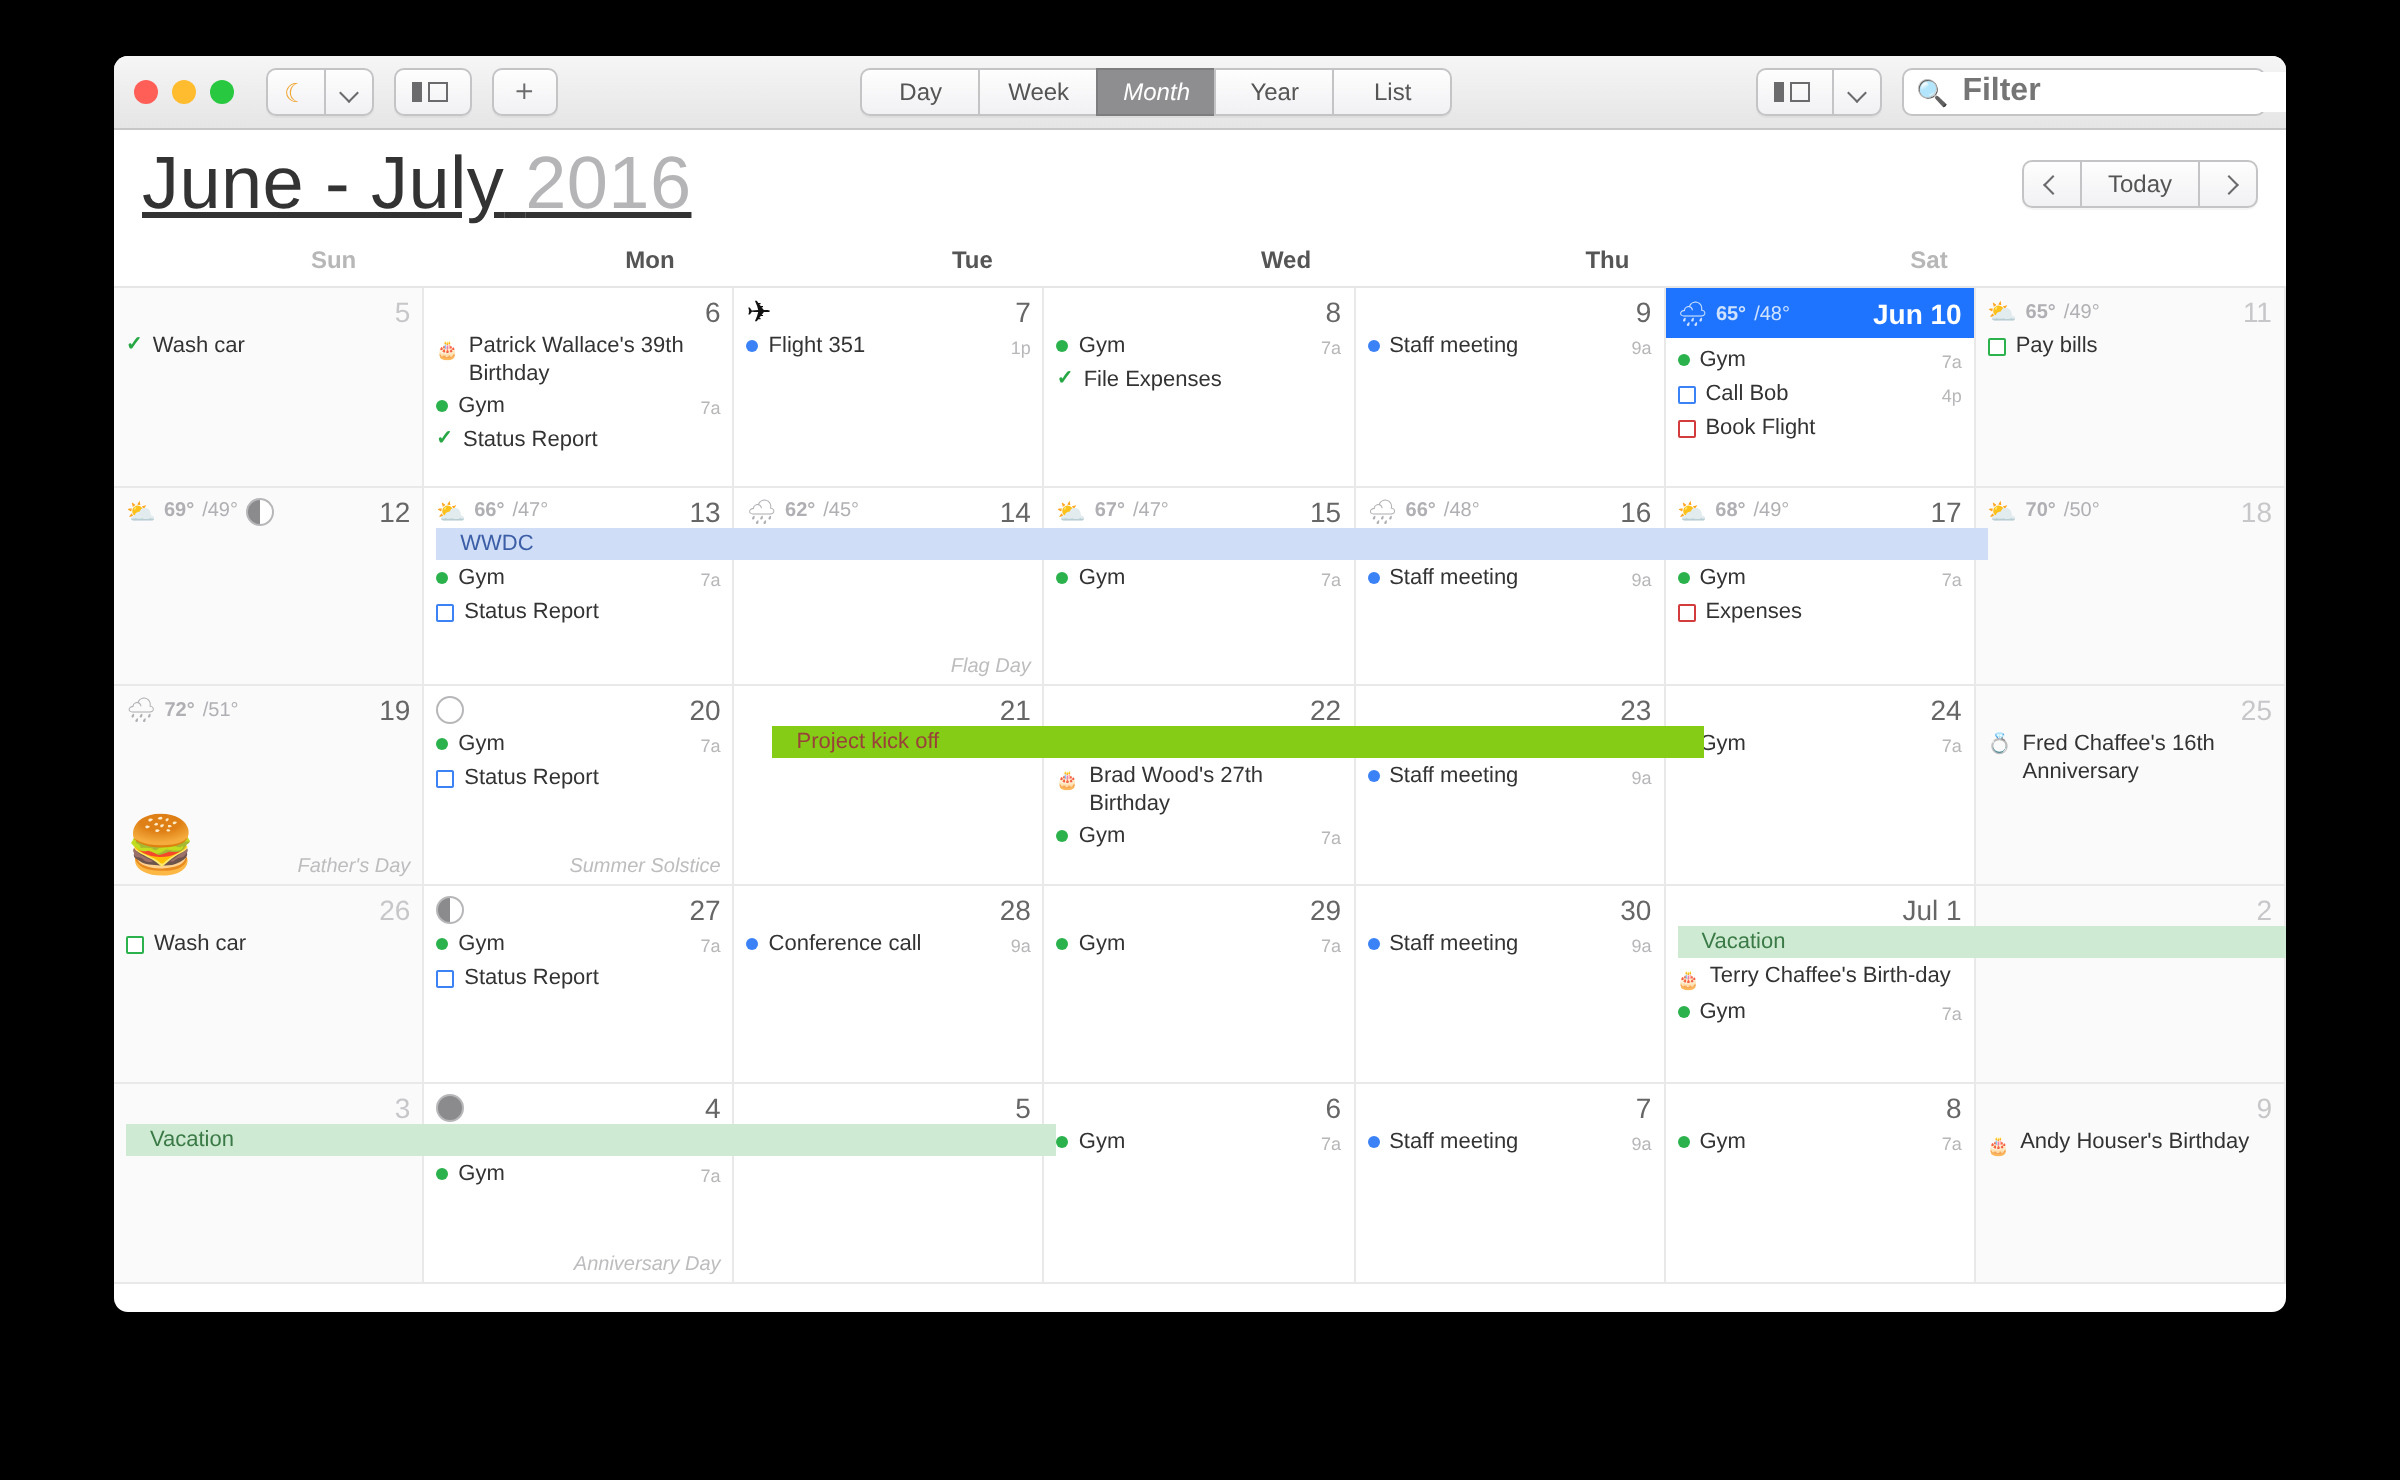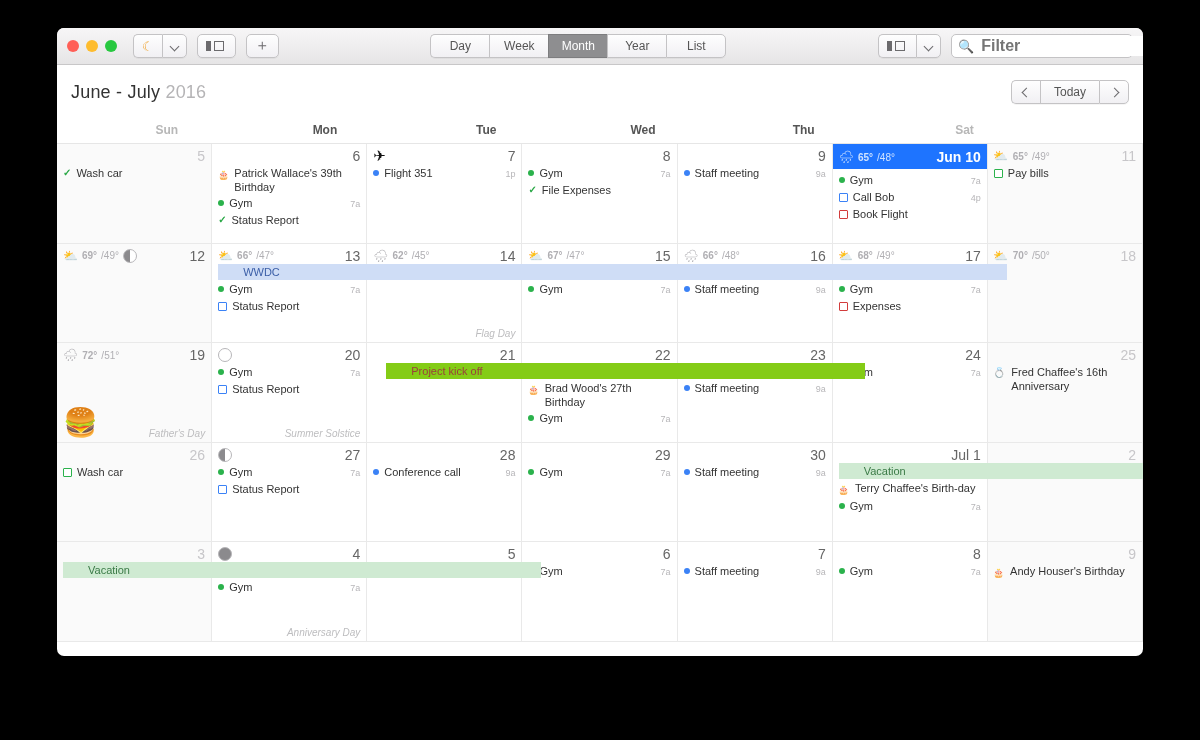--- a/index.html
+++ b/index.html
@@ -9,26 +9,26 @@
 .dot{width:12px;height:12px;border-radius:50%;}
 .dot.red{background:#ff5f57;}.dot.yel{background:#febc2e;}.dot.grn{background:#28c840;}
 .tb-btn{height:22px;border:1px solid #c4c3c5;border-radius:5px;background:linear-gradient(#fefefe,#f1f0f3);display:inline-flex;align-items:center;justify-content:center;box-shadow:0 1px 0 rgba(0,0,0,.04);color:#555;}
 .tb-btn.pad{padding:0 8px;}
 .btn-group{display:inline-flex;}
 .btn-group .tb-btn{border-radius:0;border-right-width:0;}
 .btn-group .tb-btn:first-child{border-radius:5px 0 0 5px;}
 .btn-group .tb-btn:last-child{border-radius:0 5px 5px 0;border-right-width:1px;}
 .views{display:flex;margin:0 auto;}
 .views .tb-btn{width:58px;font-size:12px;}
-.views .tb-btn.active{background:#8e8e90;color:#fff;border-color:#7d7d7f;}
+.views .tb-btn.active{background:#8e8e90;color:#fff;border-color:#7d7d7f;font-style:italic;}
 .rh{display:flex;gap:10px;align-items:center;}
 .search{width:168px;height:22px;border:1px solid #c4c3c5;border-radius:5px;background:#fff;display:flex;align-items:center;padding:0 6px;color:#9b9a9d;gap:5px;}
 .search input{border:0;outline:0;flex:1;font-size:16px;font-weight:bold;}
 .sub{height:54px;display:flex;align-items:center;justify-content:space-between;padding:0 14px;}
-.title{font-size:18px;letter-spacing:.2px;color:#333;}
+.title{font-size:37px;letter-spacing:.2px;color:#333;text-decoration:underline;}
 .title .yr{color:#b5b4b6;font-weight:300;}
 .nav{display:flex;}
 .nav .tb-btn{font-size:12px;}
 .nav .mid{width:58px;}
 .nav .arrow{width:28px;}
 .dowrow{display:grid;grid-template-columns:repeat(7,1fr);border-bottom:1px solid #e6e6e6;gap:28px;}
 .dow{padding:4px 10px 6px;text-align:right;font-size:12px;font-weight:600;color:#555;}
 .dow.weekend{color:#b7b7b7;}
 .grid{display:grid;grid-template-columns:repeat(7,1fr);grid-template-rows:repeat(5,1fr);height:498px;position:relative;}
 .cell{border-right:1px solid #e9e9e9;border-bottom:1px solid #e9e9e9;position:relative;padding:3px 6px 2px 6px;overflow:hidden;}
@@ -45,21 +45,21 @@
 .ev{display:flex;align-items:flex-start;gap:5px;font-size:11px;line-height:14px;padding:1px 0;}
 .ev .txt{flex:1;white-space:normal;overflow:hidden;}
 .ev .tm{font-size:9px;color:#b7b6b9;margin-top:1px;}
 .ev .check{color:#28a745;font-weight:700;font-size:10px;}
 .bullet{width:6px;height:6px;border-radius:50%;margin-top:4px;flex:0 0 6px;}
 .sq{width:7px;height:7px;border:1.5px solid;border-radius:1px;margin-top:3px;flex:0 0 7px;background:#fff;}
 .cake{color:#d23c3c;font-size:9px;margin-top:2px;flex:0 0 8px;}
 .ring{color:#d23c3c;font-size:10px;margin-top:1px;flex:0 0 8px;}
 .b-green{background:#2bb24c;}.b-blue{background:#3b82f6;}
 .s-red{border-color:#d23c3c;}.s-blue{border-color:#3b82f6;}.s-green{border-color:#2bb24c;}
-.banner{position:absolute;height:16px;font-size:11px;padding-left:25px;display:flex;align-items:center;z-index:3;pointer-events:none;}
+.banner{position:absolute;height:16px;font-size:11px;padding-left:12px;display:flex;align-items:center;z-index:3;pointer-events:none;}
 .banner.wwdc{background:#cfddf6;color:#3b5ea7;}
 .banner.proj{background:#84cc16;color:#9a4139;margin-left:13px;}
 .banner.vac {background:#cfead2;color:#3a7a46;}
 .wx{font-size:12px;}
 .moon{width:12px;height:12px;border:1px solid #b7b6b9;border-radius:50%;display:inline-block;}
 .moon.half{background:linear-gradient(90deg,#8b8a8d 50%,#fff 50%);}
 .moon.new{background:#fff;}
 .moon.full{background:#8b8a8d;}
 .burger{font-size:28px;position:absolute;bottom:3px;left:6px;}
 .chev{display:inline-block;border-style:solid;border-color:#6b6a6d;border-width:0 1.5px 1.5px 0;padding:3px;}

